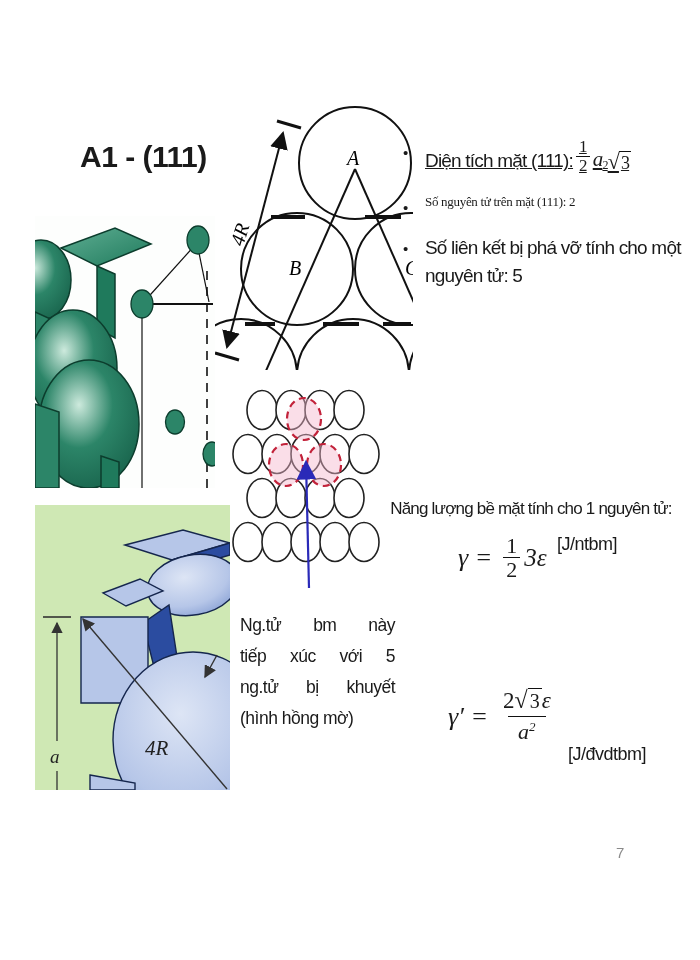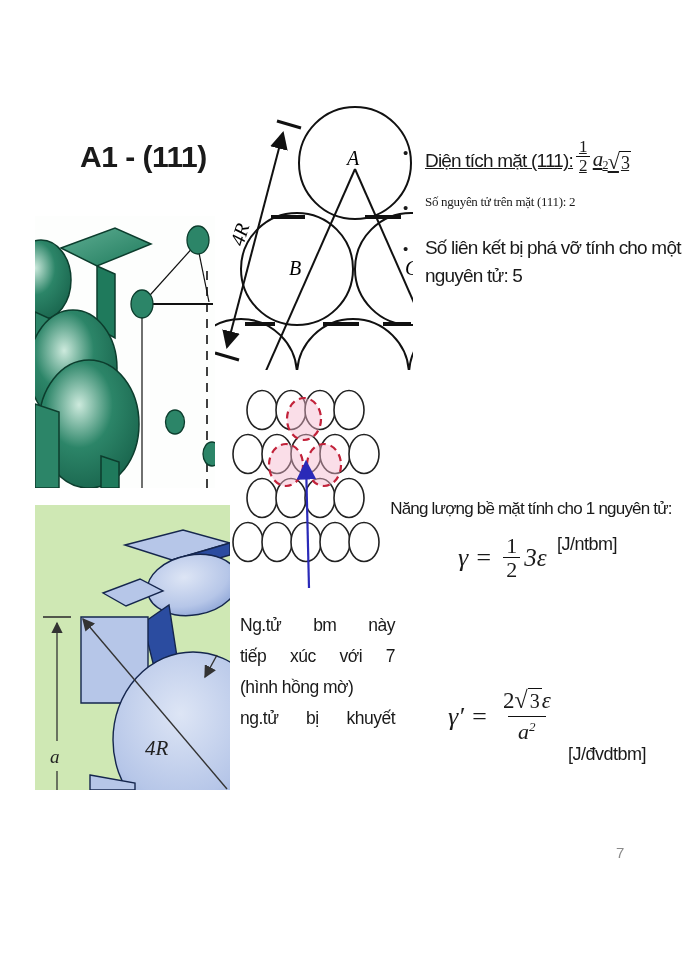--- a/index.html
+++ b/index.html
@@ -208,23 +208,23 @@
     <g fill="#f3b6cc" fill-opacity="0.45" stroke="#c2223a" stroke-width="2.2" stroke-dasharray="7 5">
       <ellipse cx="72" cy="37" rx="17" ry="21"></ellipse>
       <ellipse cx="54" cy="83" rx="17" ry="21"></ellipse>
       <ellipse cx="92" cy="83" rx="17" ry="21"></ellipse>
     </g>
     <line x1="77" y1="206" x2="74" y2="80" stroke="#2a2ab8" stroke-width="2.2" marker-end="url(#ah-blu)"></line>
   </svg>
 
   <div class="abs caption">
     <div class="cap-line">Ng.tử bm này</div>
-    <div class="cap-line">tiếp xúc với 7</div>
+    <div class="cap-line">tiếp xúc với 5</div>
+    <div class="cap-line">ng.tử bị khuyết</div>
     <div class="cap-line last">(hình hồng mờ)</div>
-    <div class="cap-line">ng.tử bị khuyết</div>
   </div>
 
   <div class="abs eheading eh1">Năng lượng bề mặt tính cho 1 nguyên tử:</div>
   <div class="abs formula f1">
     <span class="flhs">γ =</span>
     <span class="frac">
       <span class="num">1</span>
       <span class="den">2</span>
     </span>
     <span class="ftail">3ε</span>

